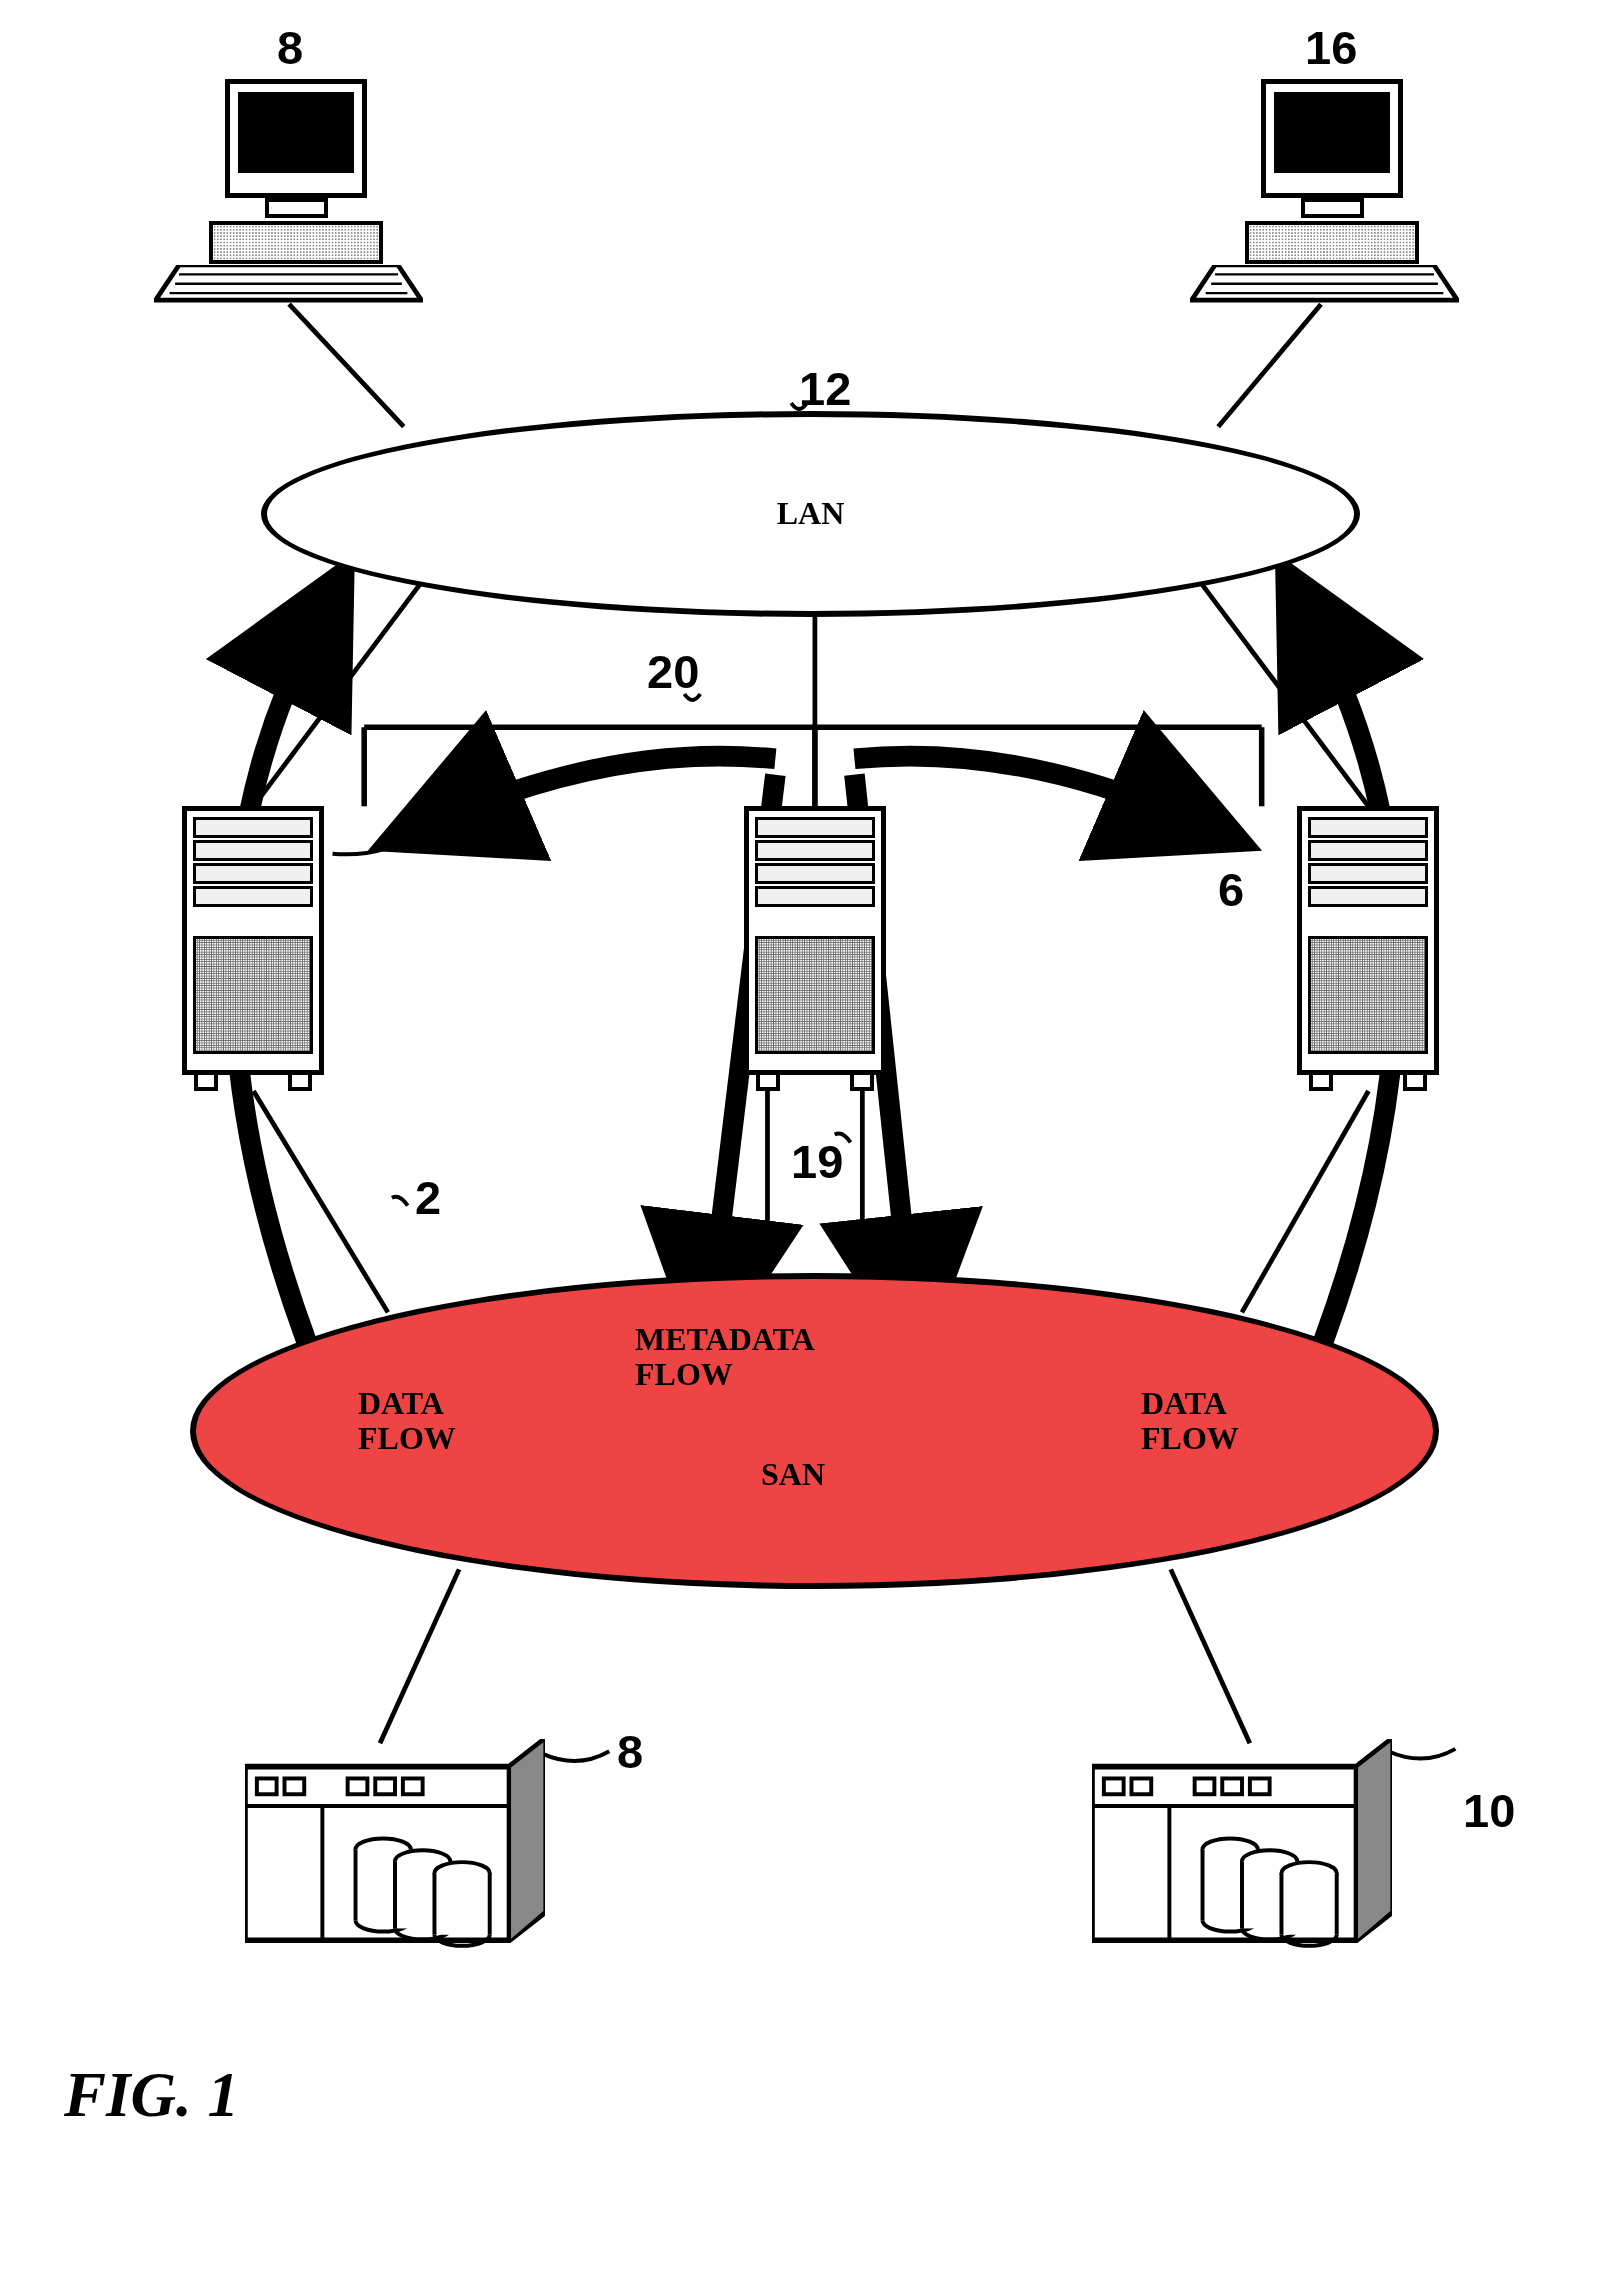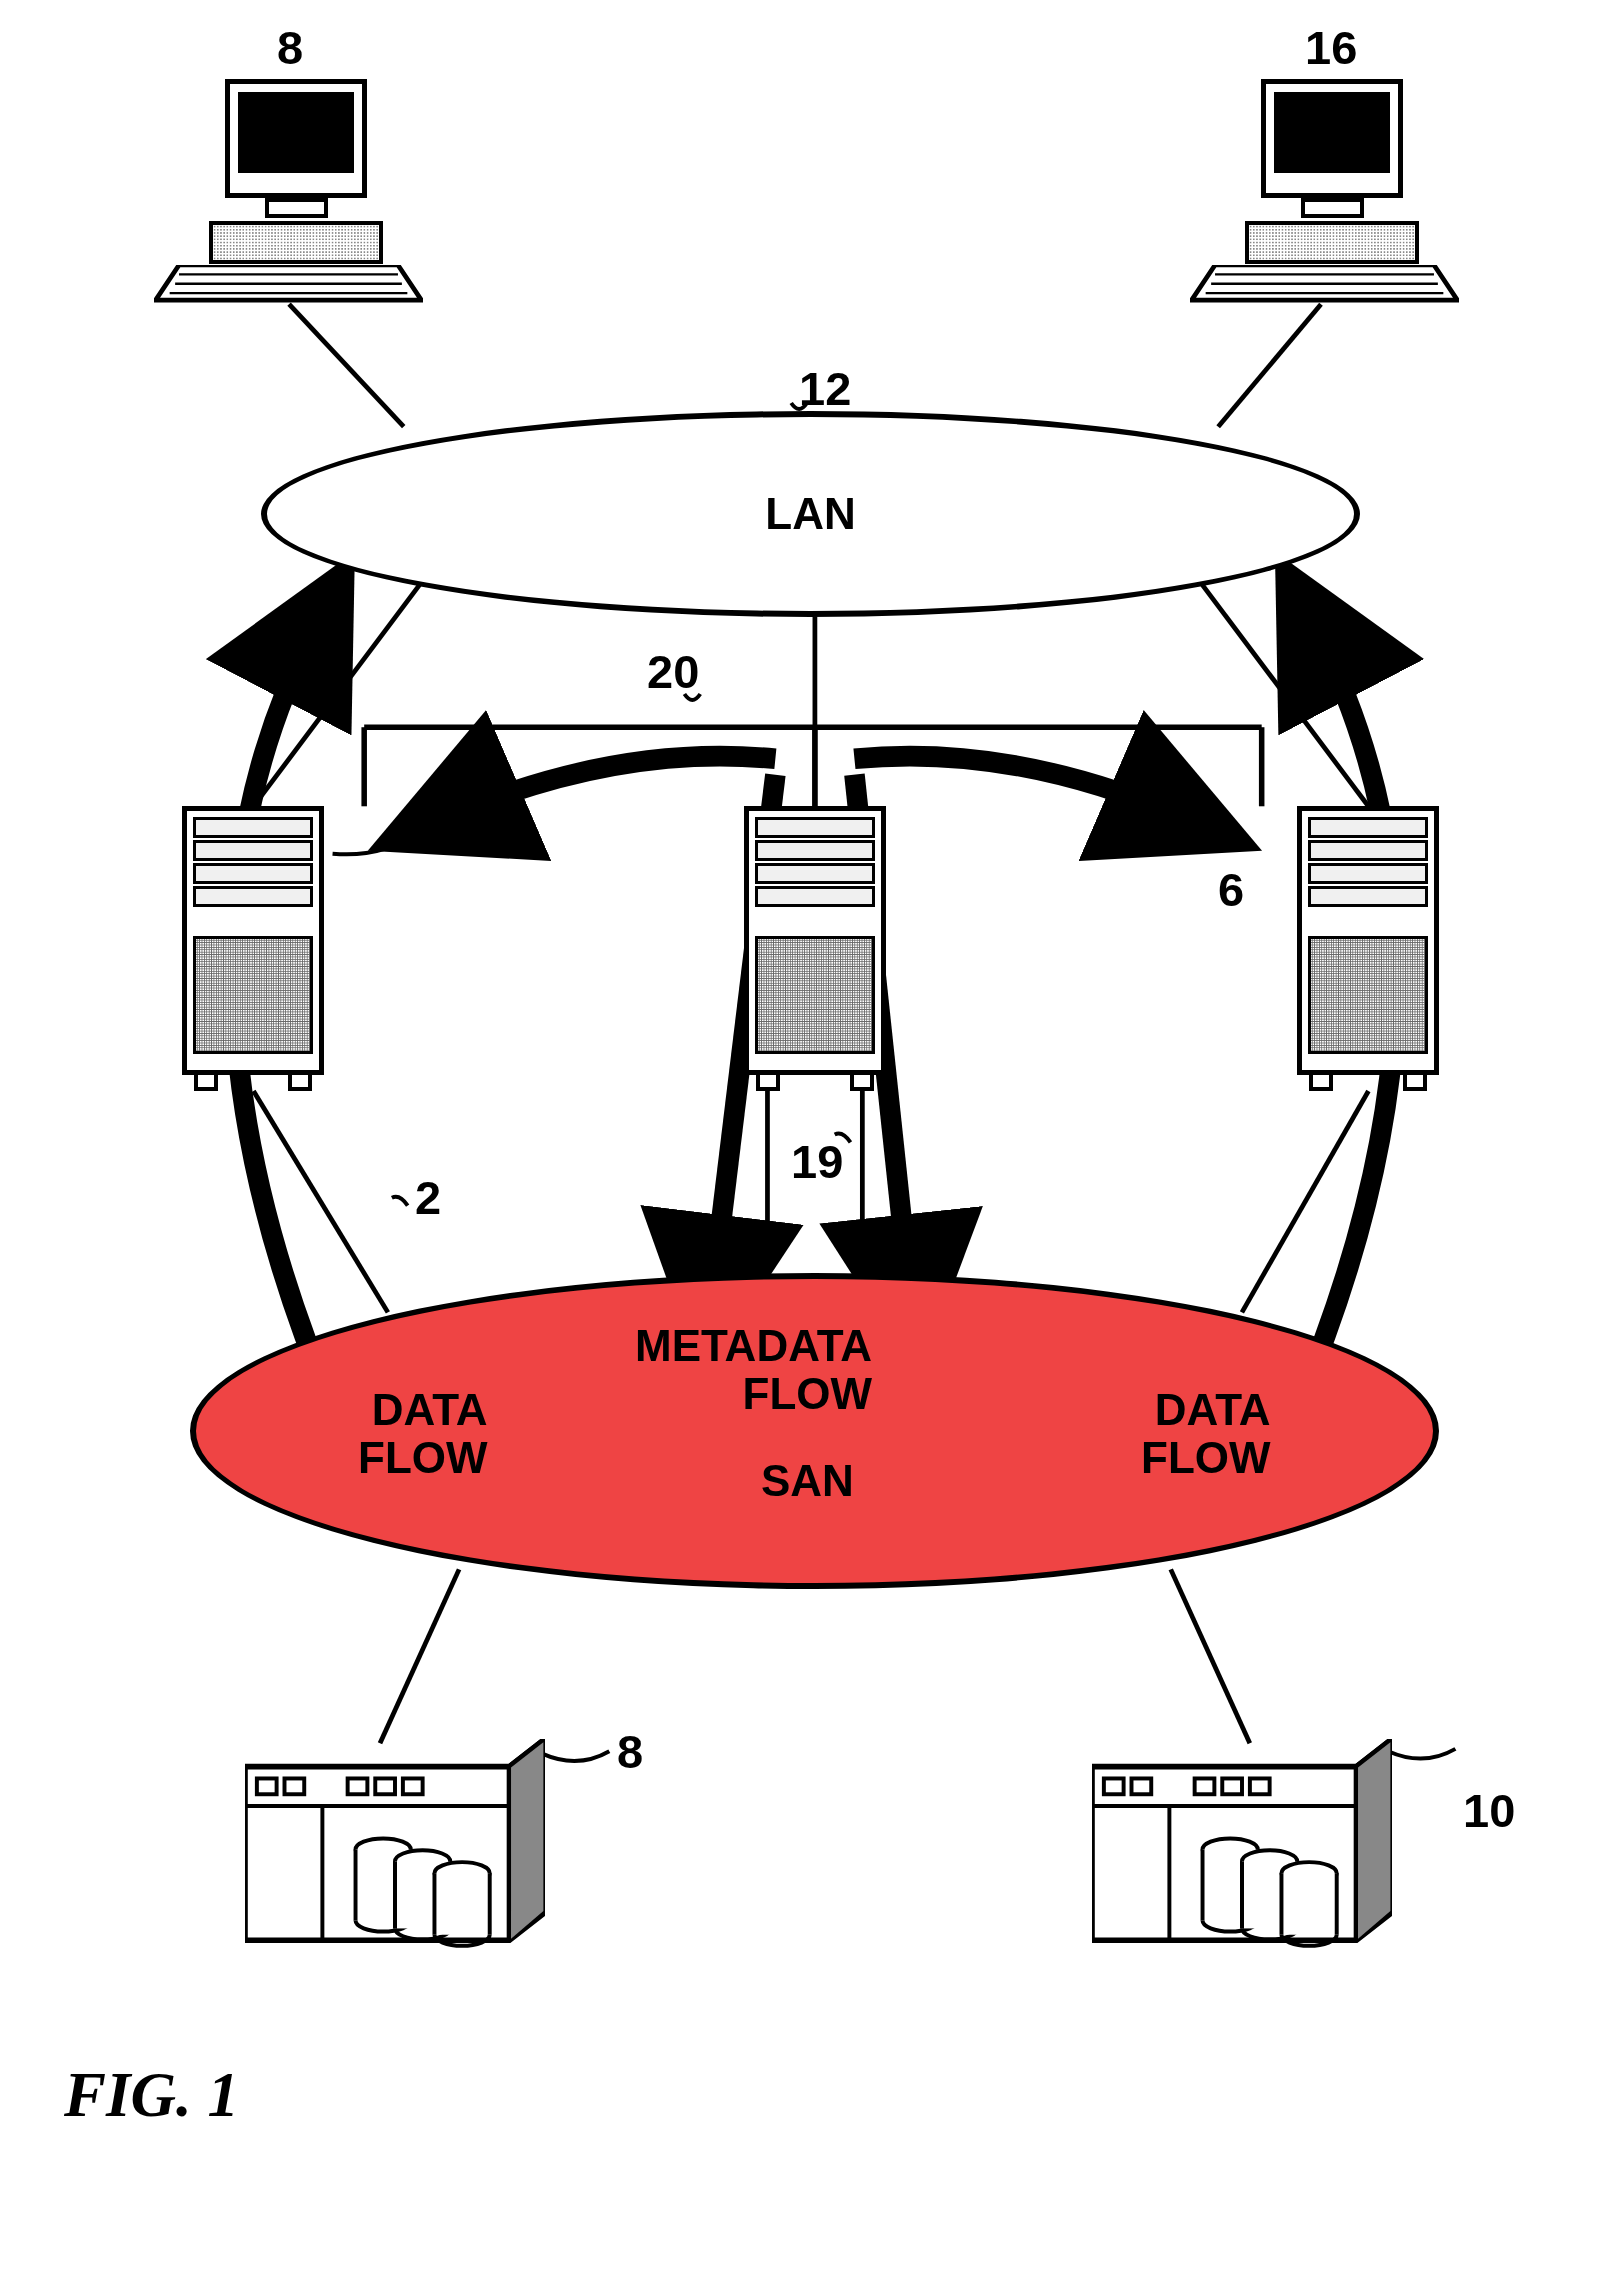--- a/index.html
+++ b/index.html
@@ -144,26 +144,27 @@
       align-items: center;
       justify-content: center;
     }
     .san-ellipse {
       position: absolute;
       border: 6.3px solid black;
       border-radius: 50%;
       background: #ef4444;
     }
     .ellipse-label {
-      font-size: 44px;
+      font-size: 32px;
       font-weight: bold;
-      text-align: right;
+      text-align: left;
       position: absolute;
       white-space: pre-line;
       line-height: 1.1;
+      font-family: Liberation Serif, serif;
     }
     .fig-label {
       position: absolute;
       font-size: 63px;
       font-weight: bold;
       font-style: italic;
       font-family: "Times New Roman", serif;
     }
     svg.overlay {
       position: absolute;

